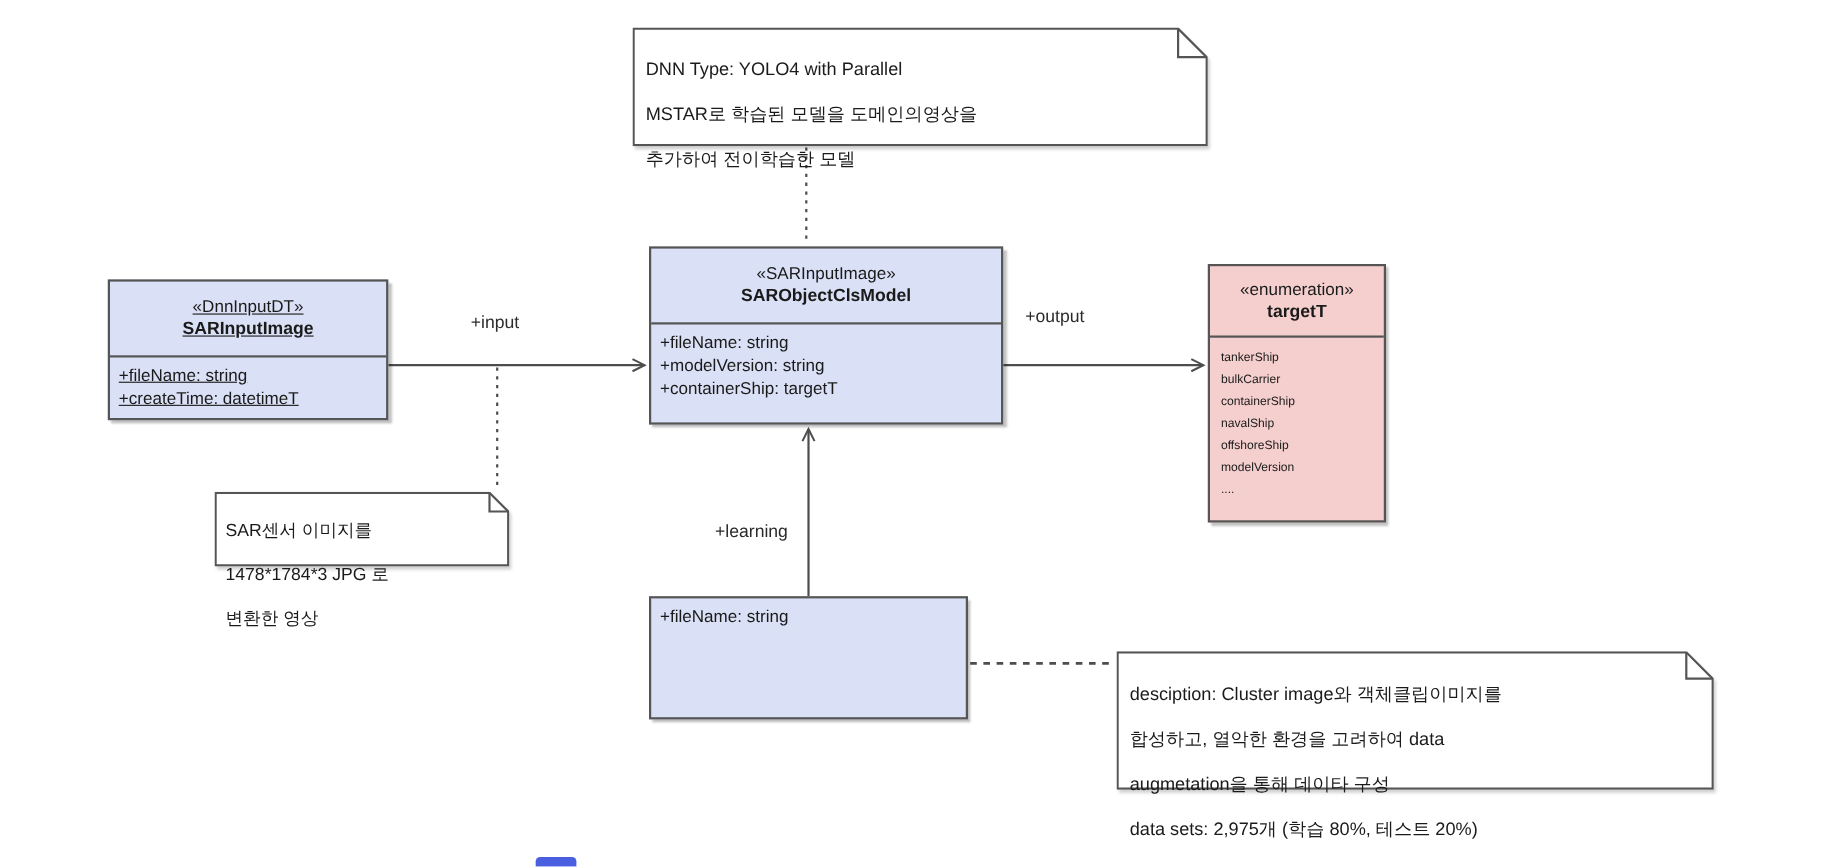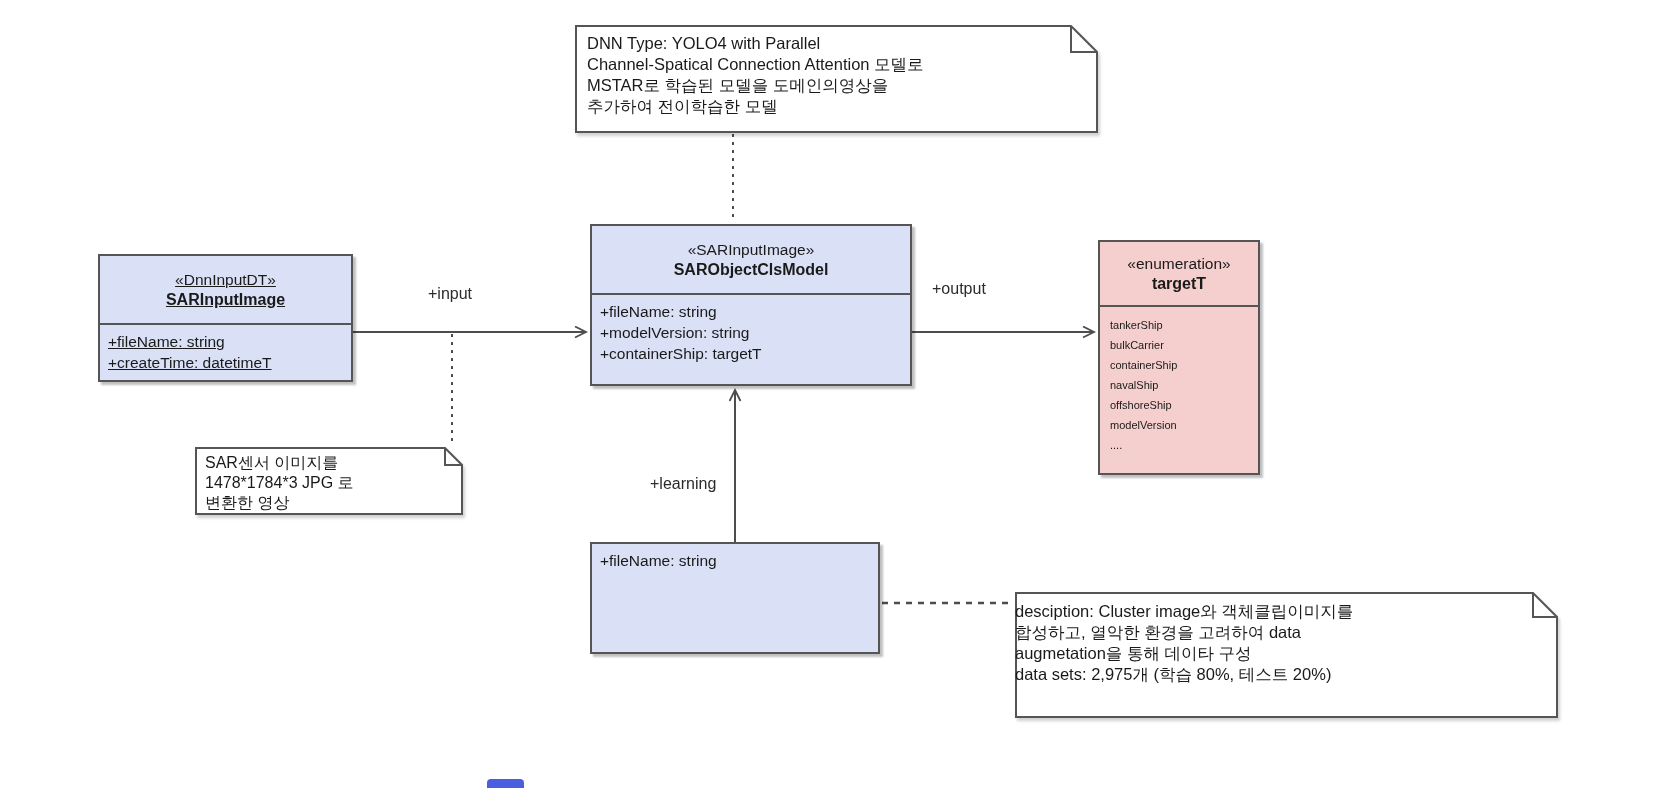--- a/index.html
+++ b/index.html
@@ -64,21 +64,21 @@
   }
   .note svg {
     position: absolute;
     top: 0; left: 0;
     filter: drop-shadow(2px 3px 1.5px rgba(0,0,0,0.18));
   }
   .note .note-text {
     position: relative;
     z-index: 1;
   }
-  .note .line { white-space: nowrap; }
+  .note .line { white-space: nowrap; margin-top: 20px; }
   .edge-label {
     position: absolute;
     z-index: 3;
     font-size: 16px;
     color: #2b2b2b;
     white-space: nowrap;
   }
   #partial-shape {
     position: absolute;
     z-index: 2;
@@ -105,21 +105,20 @@
     <line class="dash2" x1="882" y1="603" x2="1013" y2="603"></line>
   </svg>
 
   <div class="note" style="left:575px; top:25px; width:523px; height:108px;">
     <svg width="523" height="108">
       <path d="M1,1 L496,1 L522,27 L522,107 L1,107 Z" style="fill:var(--note-fill,#ffffff);stroke:var(--class-border,#555555)" stroke-width="2"></path>
       <path d="M496,1 L496,27 L522,27" style="fill:none;stroke:var(--class-border,#555555)" stroke-width="2"></path>
     </svg>
     <div class="note-text" style="padding:8px 0 0 12px; font-size:16.5px; line-height:21px;">
       <div class="line">DNN Type: YOLO4 with Parallel</div>
-      <div class="line">Channel-Spatical Connection Attention 모델로</div>
       <div class="line">MSTAR로 학습된 모델을 도메인의영상을</div>
       <div class="line">추가하여 전이학습한 모델</div>
     </div>
   </div>
 
   <div class="uml-class" style="left:98px; top:254px; width:255px; height:128px;text-decoration:underline;">
     <div class="uml-head" style="height:69px;">
       <div class="stereo">«DnnInputDT»</div>
       <div class="cname">SARInputImage</div>
     </div>
@@ -173,21 +172,21 @@
     <div class="uml-attrs">
       <div class="attr">+fileName: string</div>
     </div>
   </div>
 
   <div class="note" style="left:1015px; top:592px; width:543px; height:126px;">
     <svg width="543" height="126">
       <path d="M1,1 L518,1 L542,25 L542,125 L1,125 Z" style="fill:var(--note-fill,#ffffff);stroke:var(--class-border,#555555)" stroke-width="2"></path>
       <path d="M518,1 L518,25 L542,25" style="fill:none;stroke:var(--class-border,#555555)" stroke-width="2"></path>
     </svg>
-    <div class="note-text" style="padding:9px 0 0 0; font-size:16.5px; line-height:21px;">
+    <div class="note-text" style="padding:9px 0 0 12px; font-size:16.5px; line-height:21px;">
       <div class="line">desciption: Cluster image와 객체클립이미지를</div>
       <div class="line">합성하고, 열악한 환경을 고려하여 data</div>
       <div class="line">augmetation을 통해 데이타 구성</div>
       <div class="line">data sets: 2,975개 (학습 80%, 테스트 20%)</div>
     </div>
   </div>
 
   <div class="edge-label" style="left:428px; top:285px;">+input</div>
   <div class="edge-label" style="left:932px; top:280px;">+output</div>
   <div class="edge-label" style="left:650px; top:475px;">+learning</div>

